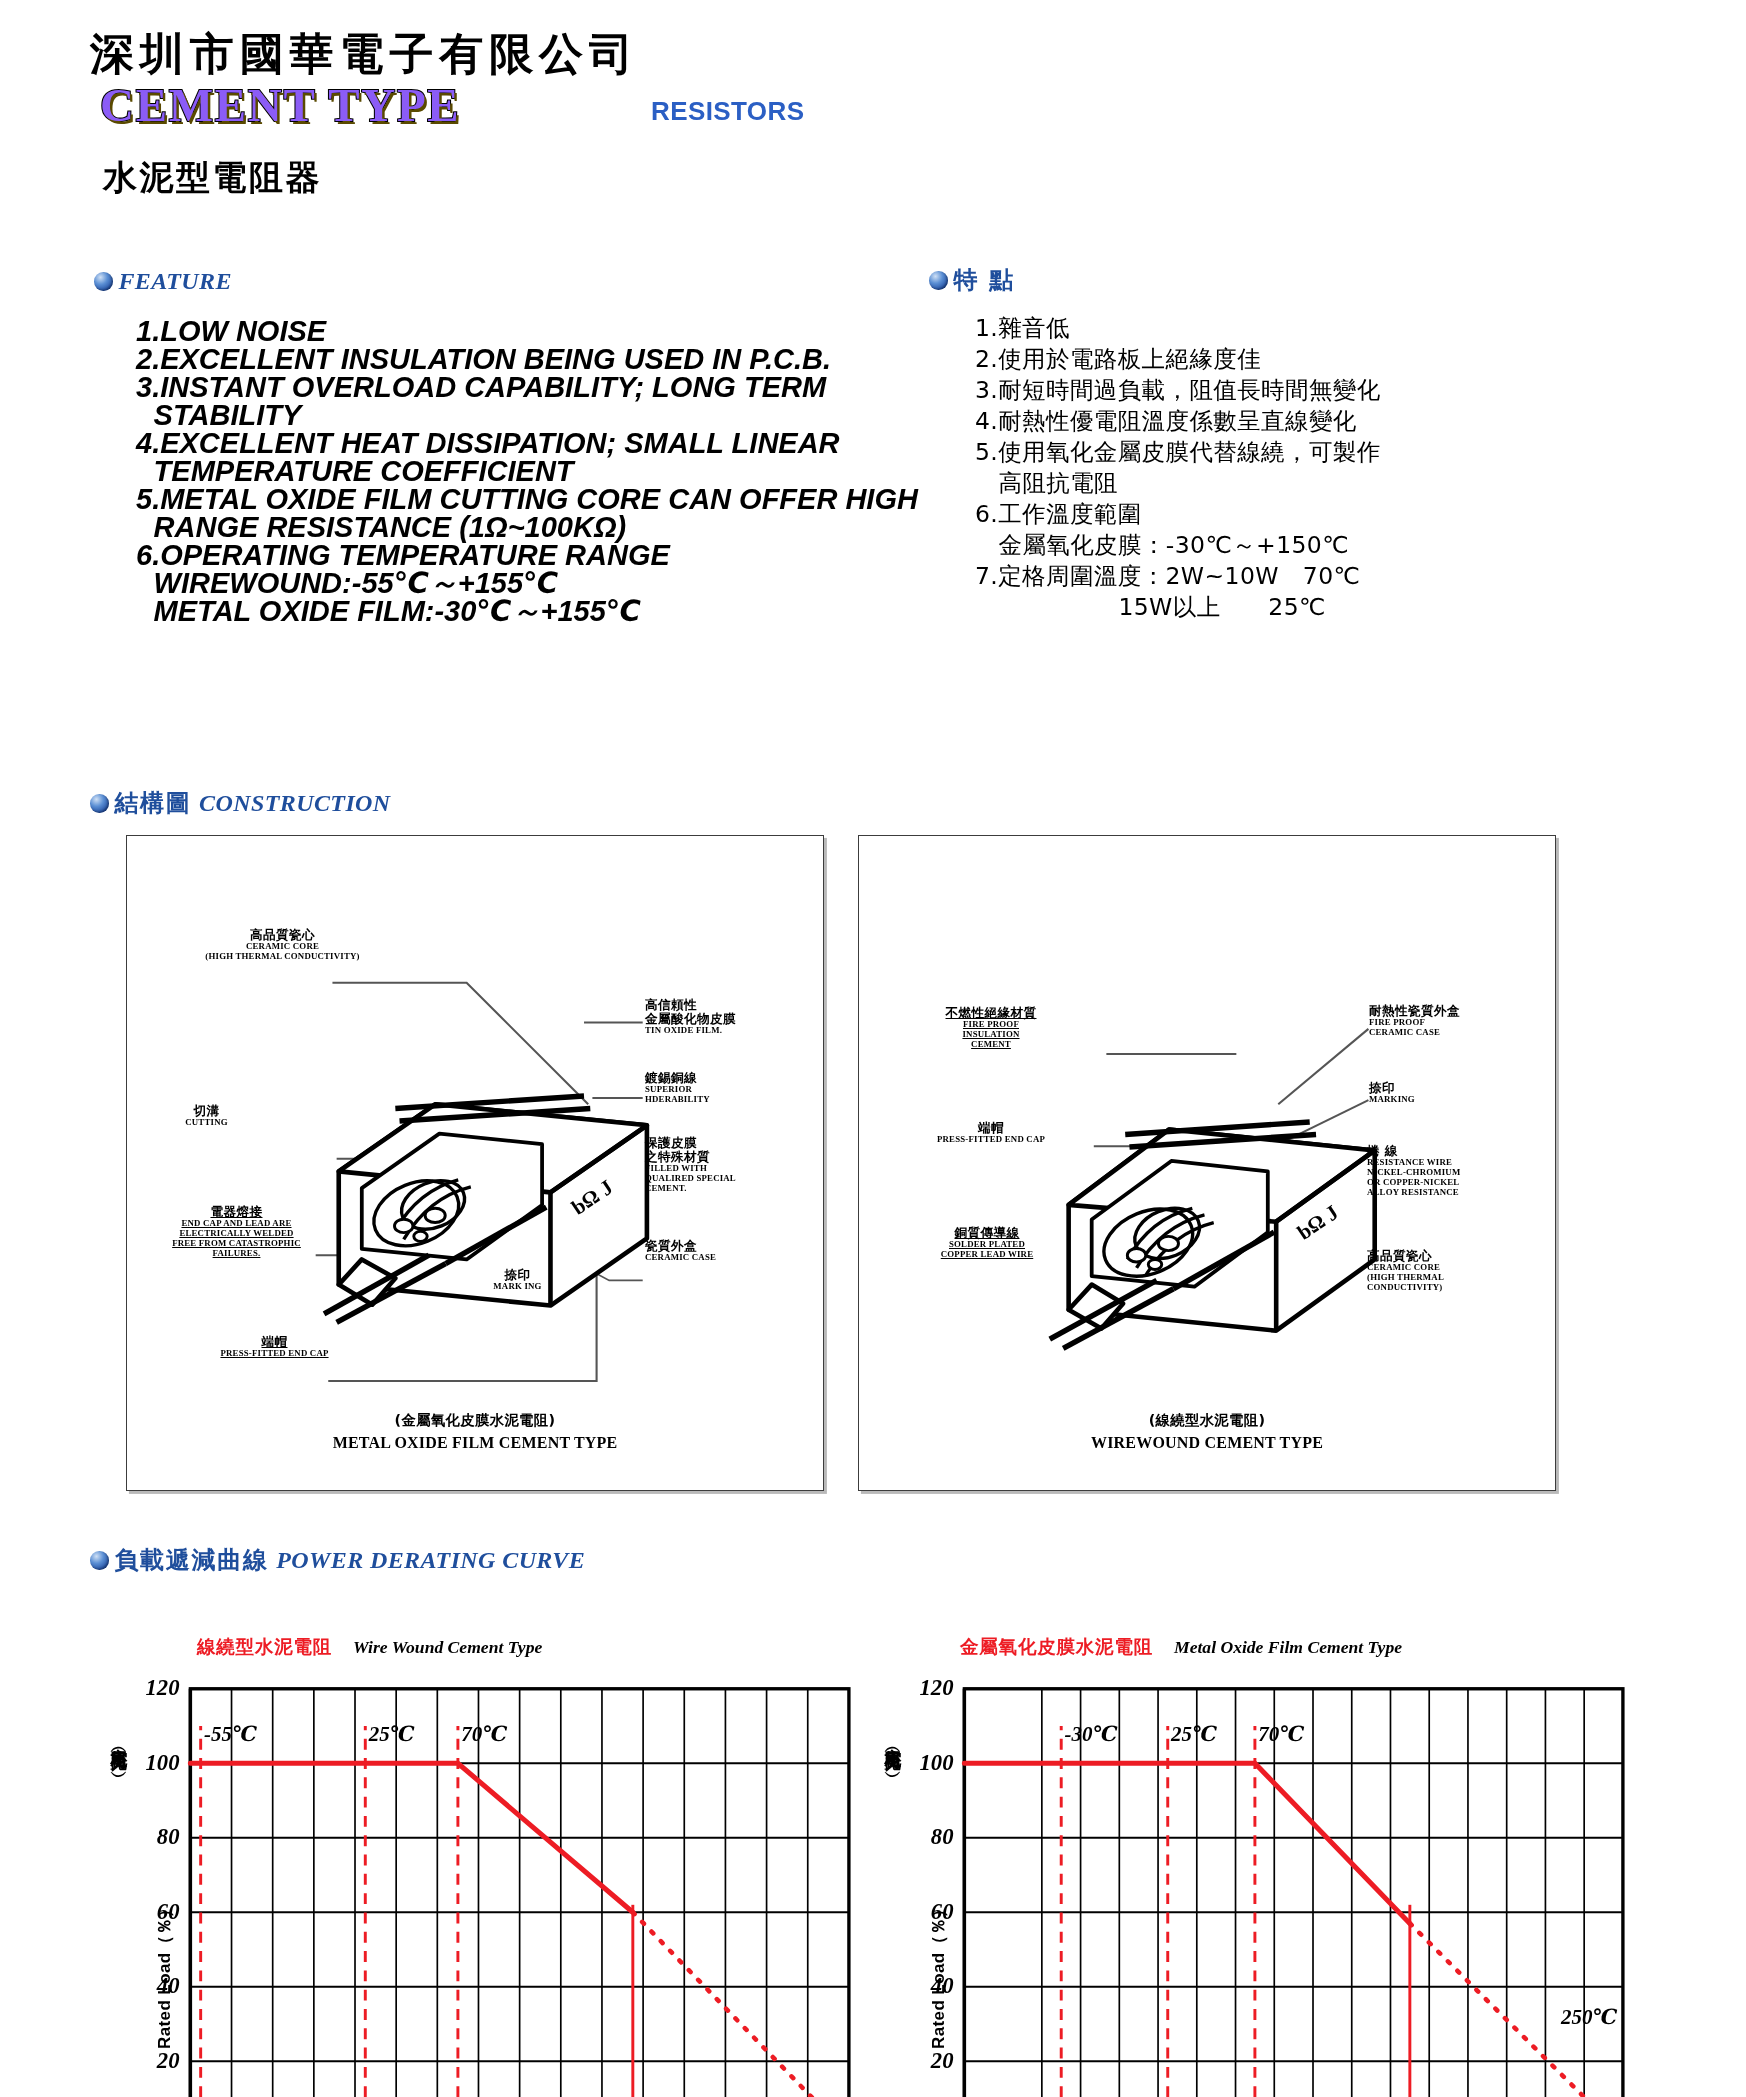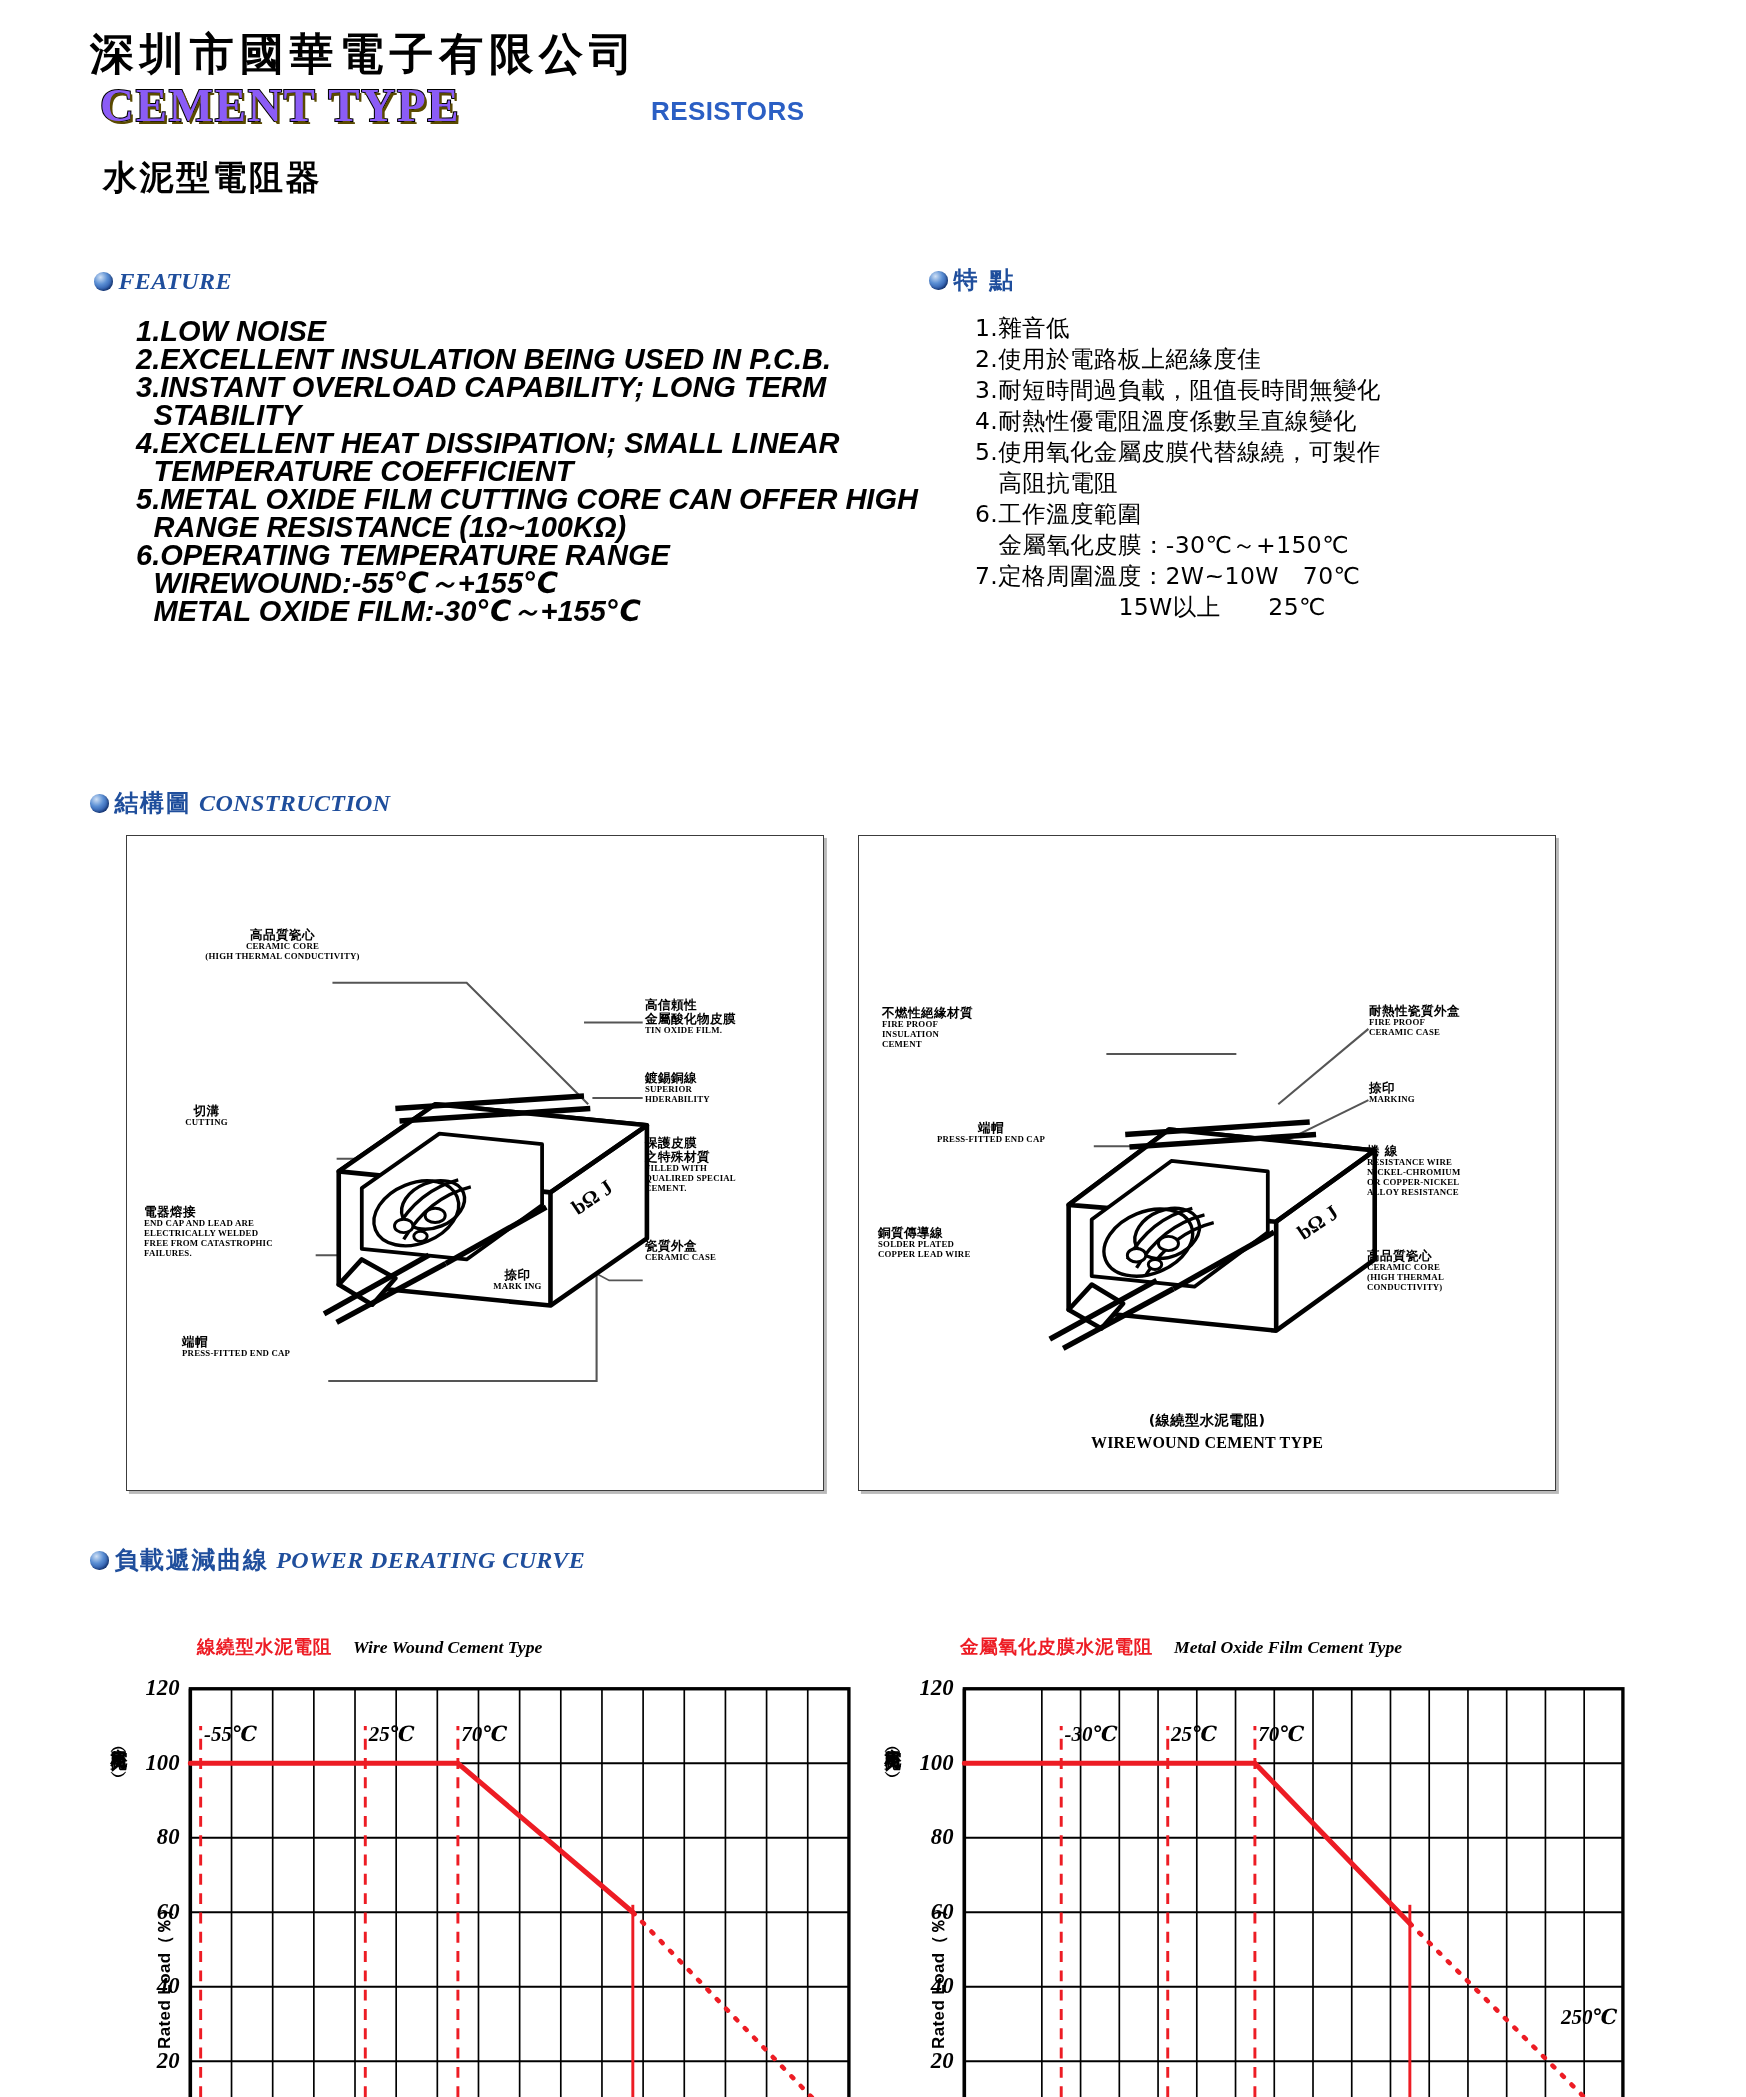--- a/index.html
+++ b/index.html
@@ -53,21 +53,21 @@
      box-shadow:2.9px 2.9px 0 #b9b9b9;}
   #panel-left{left:126px;top:835px;width:696px;height:654px;}
   #panel-right{left:858px;top:835px;width:696px;height:654px;}
   .panel svg{position:absolute;left:0;top:0;width:100%;height:100%;}
 
   .dlab{position:absolute;text-align:center;white-space:nowrap;line-height:1.12;}
   .dlab .zh{font-size:12.6px;font-weight:700;font-family:"DejaVu Sans","Liberation Sans",sans-serif;
      letter-spacing:0.4px;display:block;}
   .dlab .en{font-size:8.8px;font-weight:700;font-family:"Liberation Serif","DejaVu Serif",serif;
      letter-spacing:0.2px;display:block;}
-  .dlab.lft{text-align:left;}
+  .dlab.lft{text-align:center;text-decoration:underline;}
   .dlab.rgt{text-align:left;}
 
   .panel-caption{position:absolute;width:100%;text-align:center;}
   .panel-caption .zh{font-size:14.3px;font-weight:700;display:block;
      font-family:"DejaVu Sans","Liberation Sans",sans-serif;letter-spacing:0.4px;}
   .panel-caption .en{font-size:16px;font-weight:700;display:block;margin-top:4.2px;
      font-family:"Liberation Serif","DejaVu Serif",serif;letter-spacing:0.2px;}
 
   
   .chart-block{position:absolute;top:1613px;width:755px;height:696px;}
@@ -239,20 +239,24 @@
     <div class="dlab rgt" style="left:518px;top:403px;width:159px;">
       <span class="zh">瓷質外盒</span>
       <span class="en">CERAMIC CASE</span>
     </div>
 
     <div class="dlab" style="left:336px;top:432px;width:109px;">
       <span class="zh">捺印</span>
       <span class="en">MARK ING</span>
     </div>
 
+    <div class="panel-caption" style="top:575px;">
+      <span class="zh">(金屬氧化皮膜水泥電阻)</span>
+      <span class="en">METAL OXIDE FILM CEMENT TYPE</span>
+    </div>
   </div>
 
   <div class="panel" id="panel-right">
     <svg viewBox="0 0 1660 1560" preserveAspectRatio="none">
       <g fill="none" stroke="#555" stroke-width="5">
         <path d="M590 520 L900 520"></path>
         <path d="M560 740 L1010 740"></path>
         <path d="M545 985 L760 985 L850 1030"></path>
         <path d="M1000 640 L1215 460"></path>
         <path d="M970 750 L1215 630"></path>

